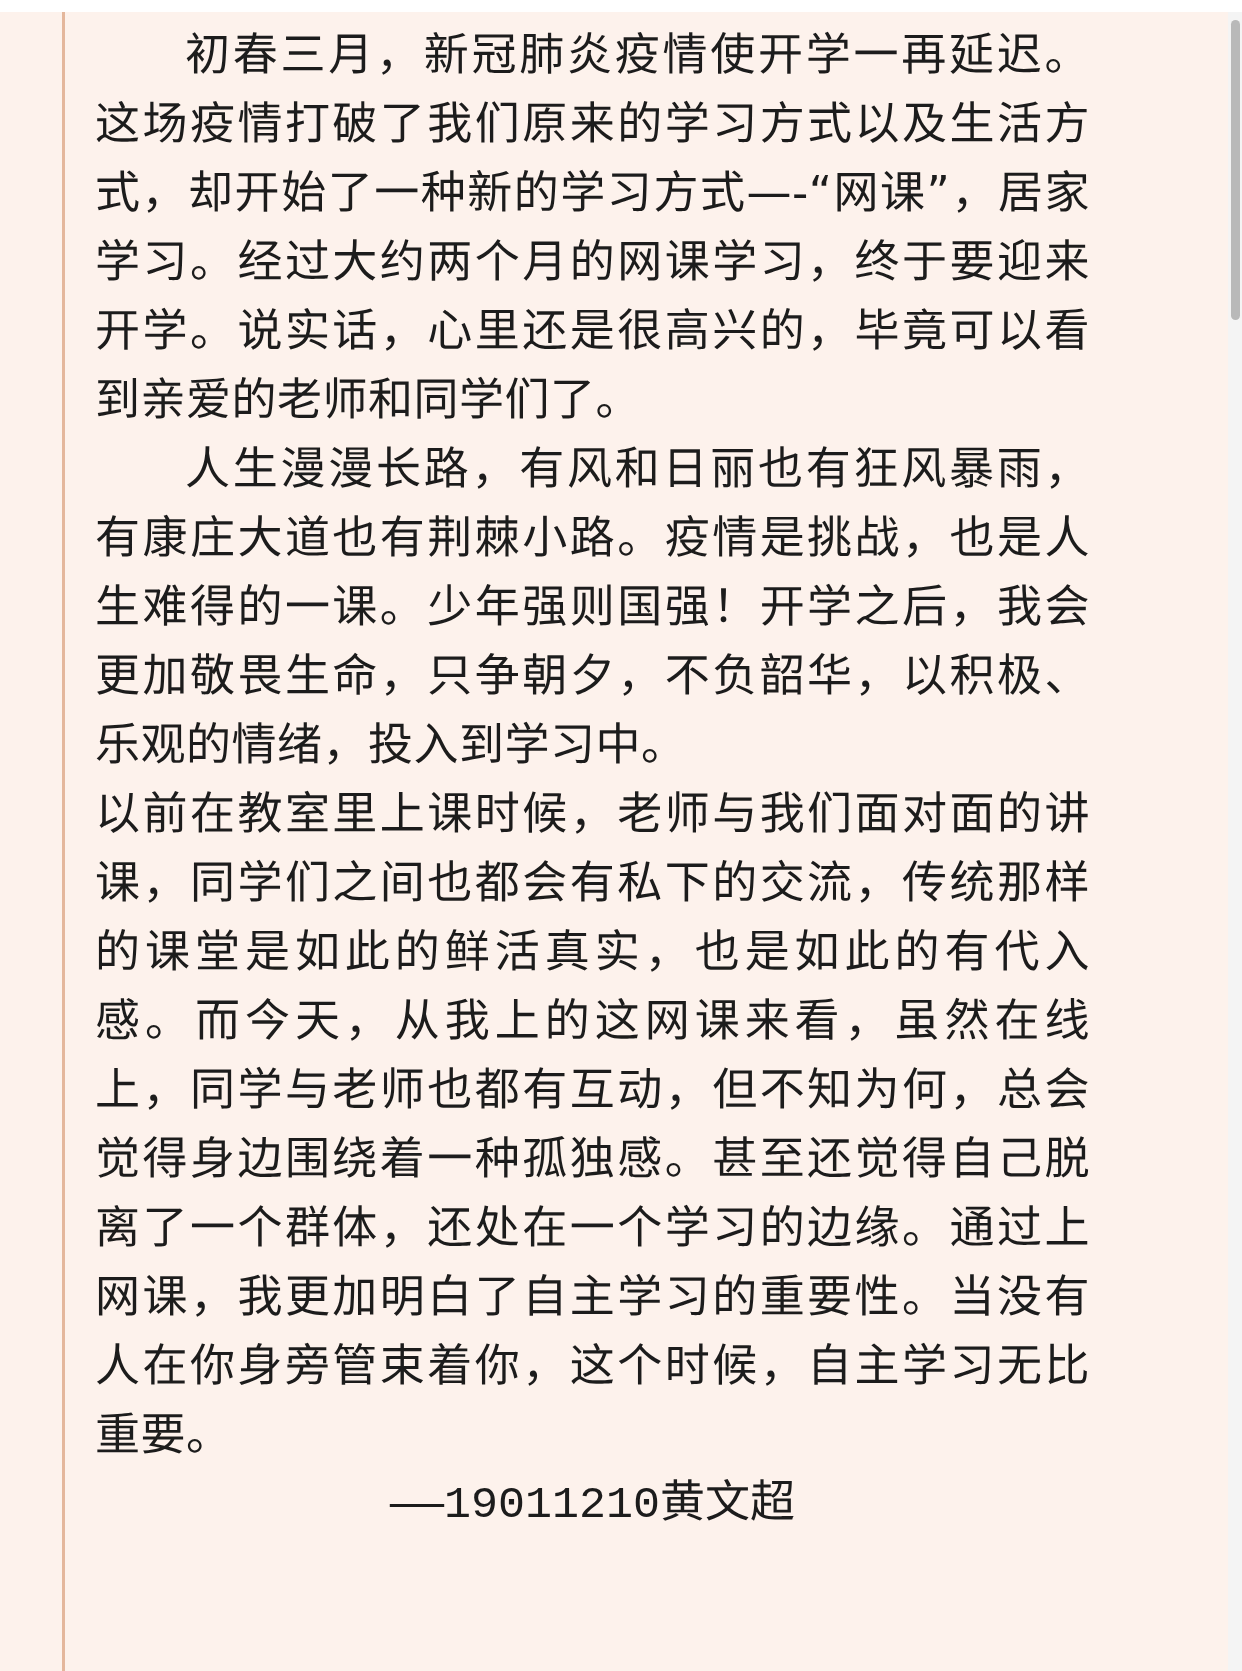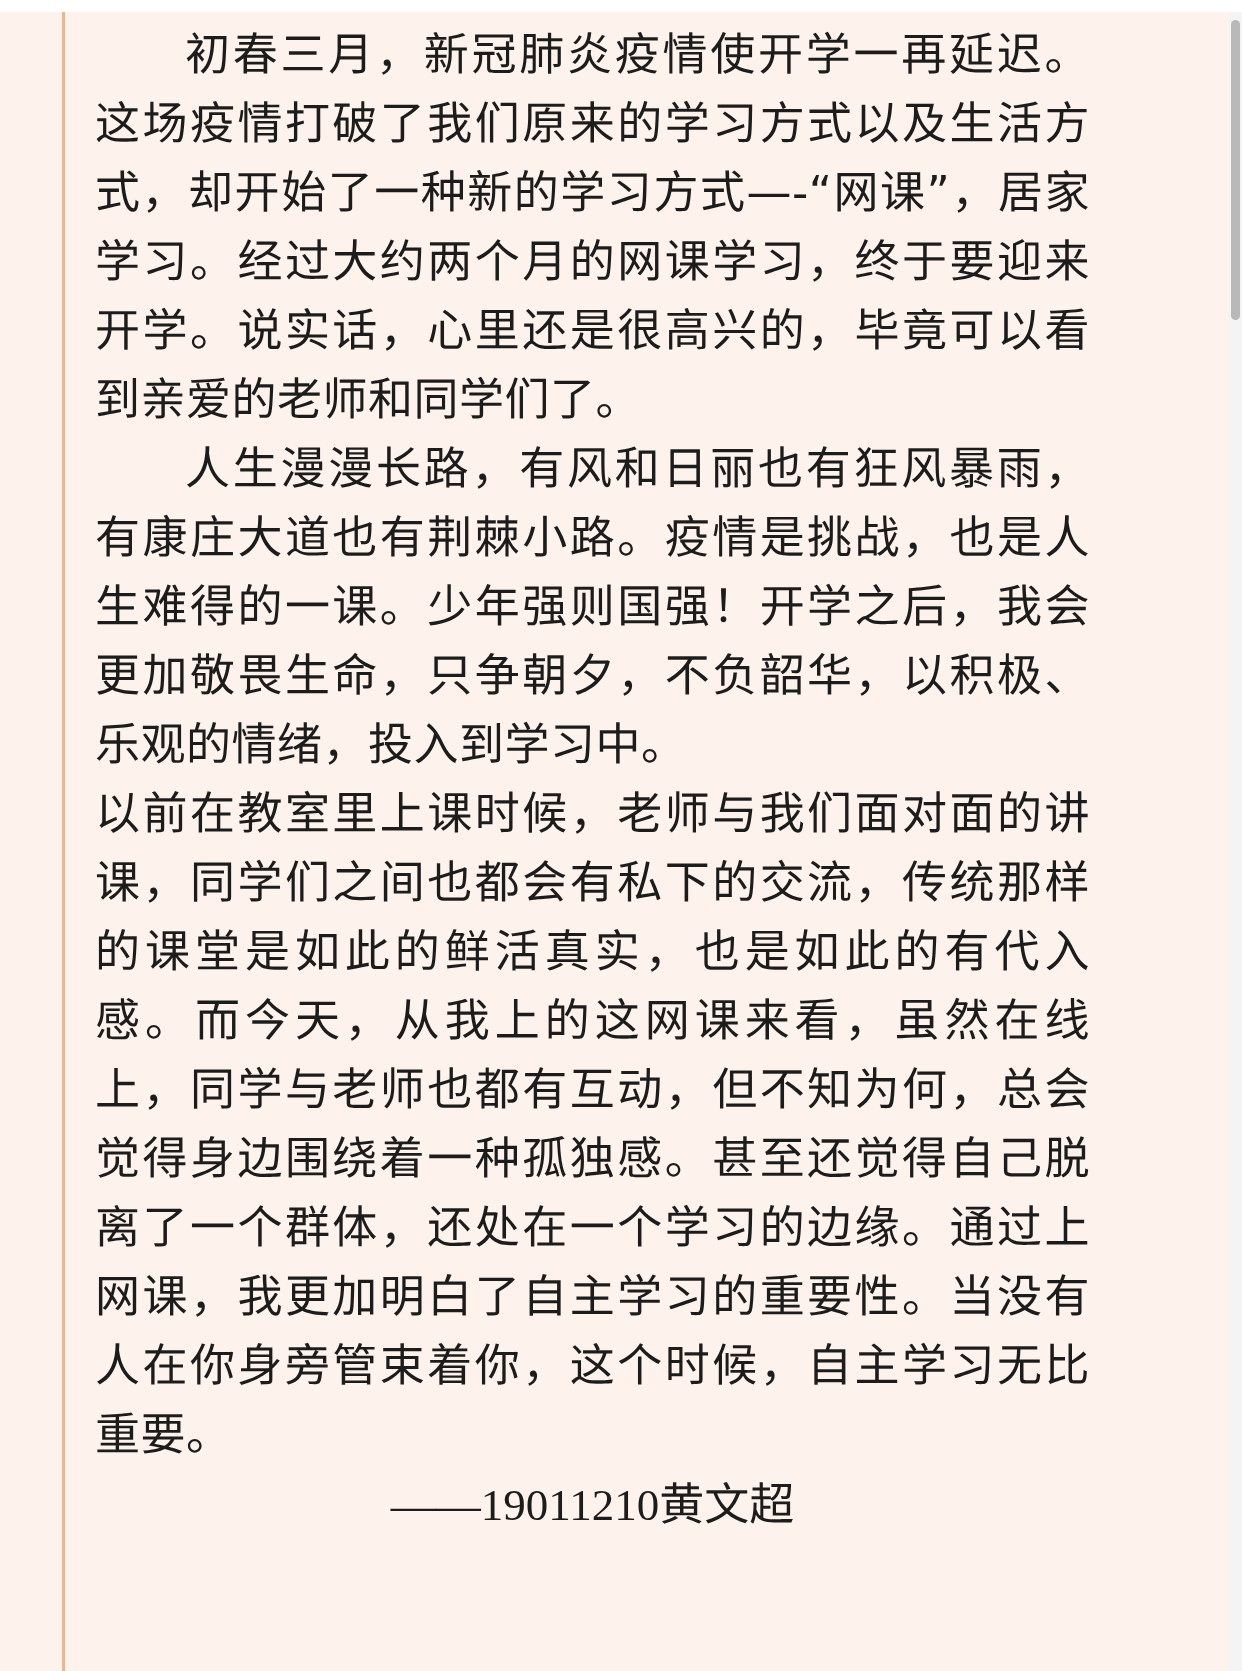--- a/index.html
+++ b/index.html
@@ -87,21 +87,21 @@
     text-indent: 2em;
   }
 
   .signature {
     margin: 0;
     padding-top: 2px;
     text-align: center;
     color: #1c1c1c;
     font-size: 45px;
     line-height: 69px;
-    font-family: Liberation Serif, serif;
+    font-family: Liberation Mono, monospace;
   }
 </style>
 </head>
 <body>
 
 <div class="page">
 
   <div class="left-strip"></div>
   <div class="left-rule"></div>
 

